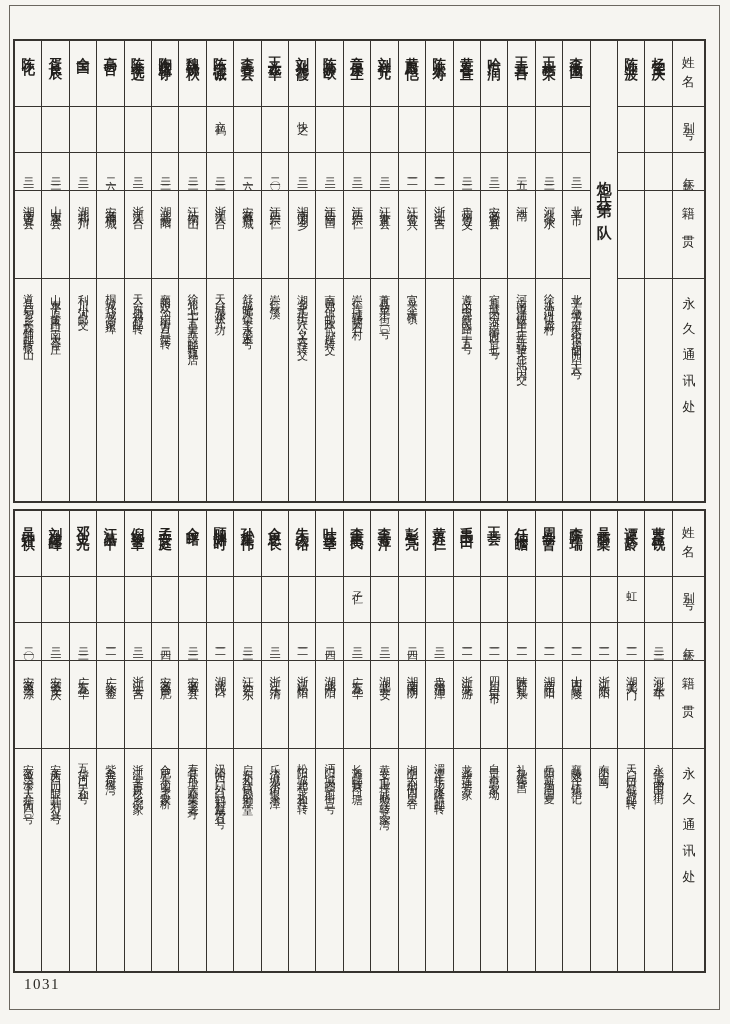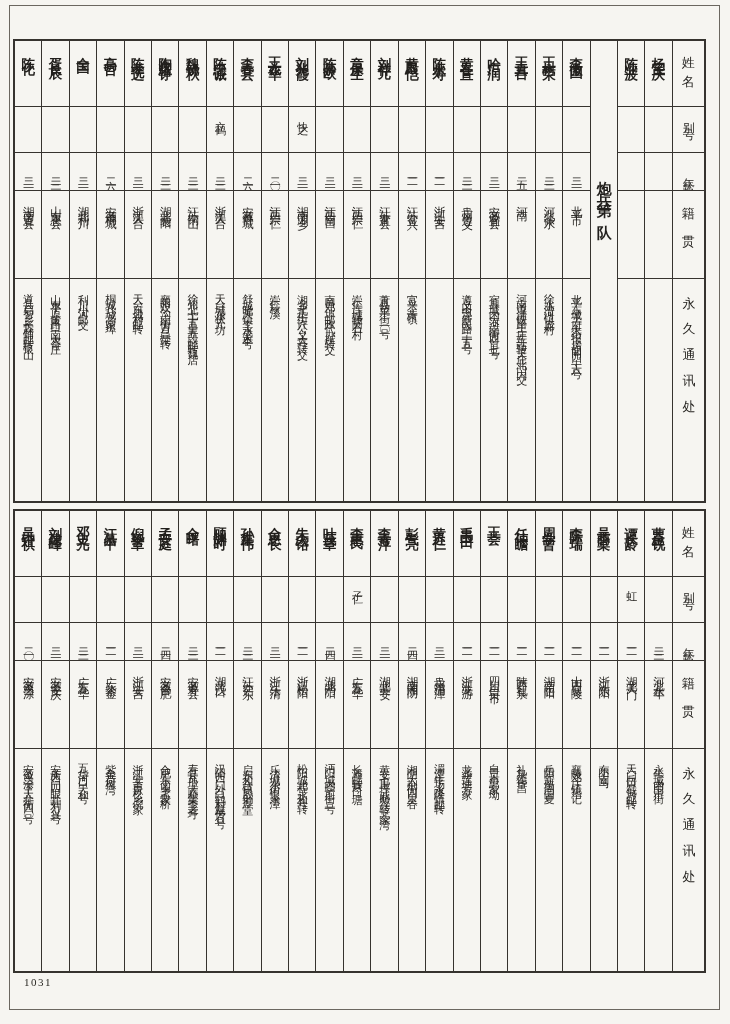--- a/index.html
+++ b/index.html
@@ -59,21 +59,21 @@
   .c-unit .vt{font-size:15px;font-weight:bold;letter-spacing:11px;line-height:17px;}
 
   .header .c-name .vt{font-size:13px;font-weight:normal;letter-spacing:18px;}
   .header .c-alias .vt{font-size:12px;letter-spacing:8px;}
   .header .c-age .vt{font-size:12px;letter-spacing:4px;}
   .header .c-birth .vt{font-size:13px;letter-spacing:28px;}
   .header .c-addr .vt{font-size:13px;letter-spacing:26px;}
 
   .page-number{
     position:absolute;left:24px;top:976px;
-    font-size:11px;letter-spacing:1.5px;color:#2a2824;
+    font-size:15px;letter-spacing:1.5px;color:#2a2824;
   }
 </style>
 </head>
 <body>
 
 <div class="page">
   <div class="frame"></div>
 
   <div class="block block-top">
       <div class="col person">

